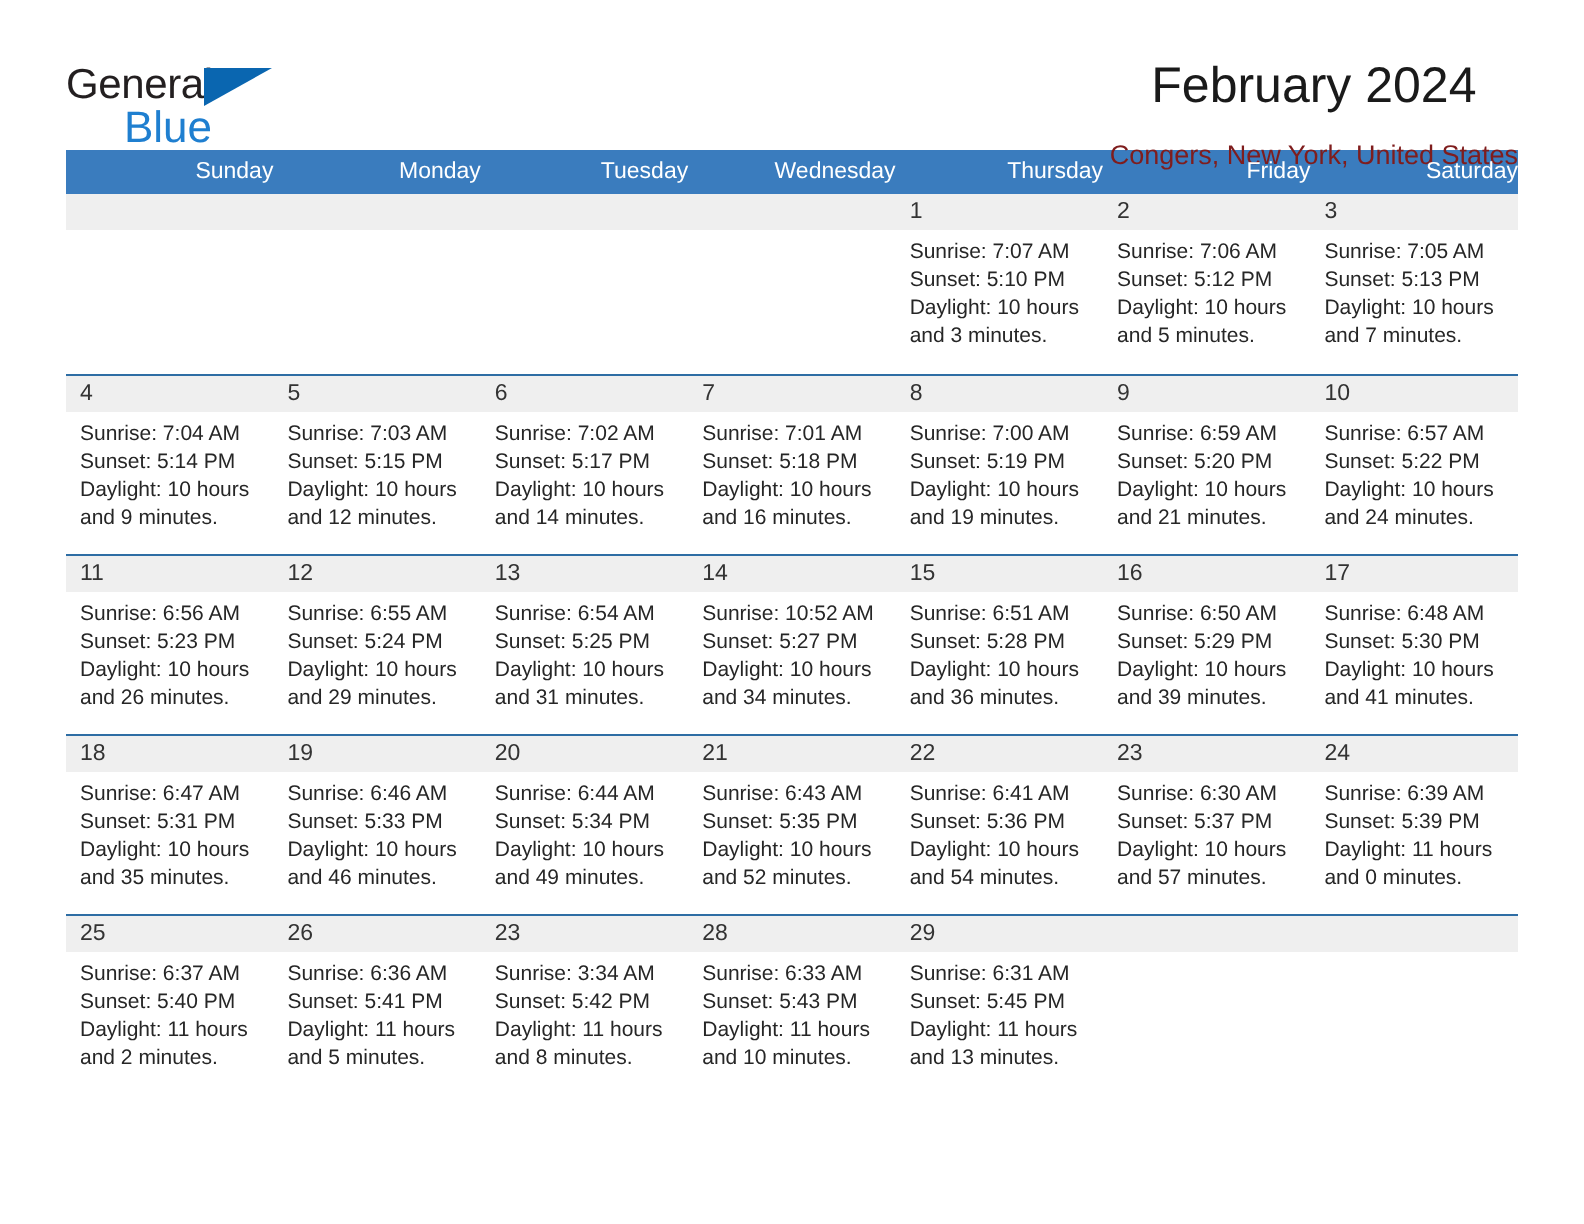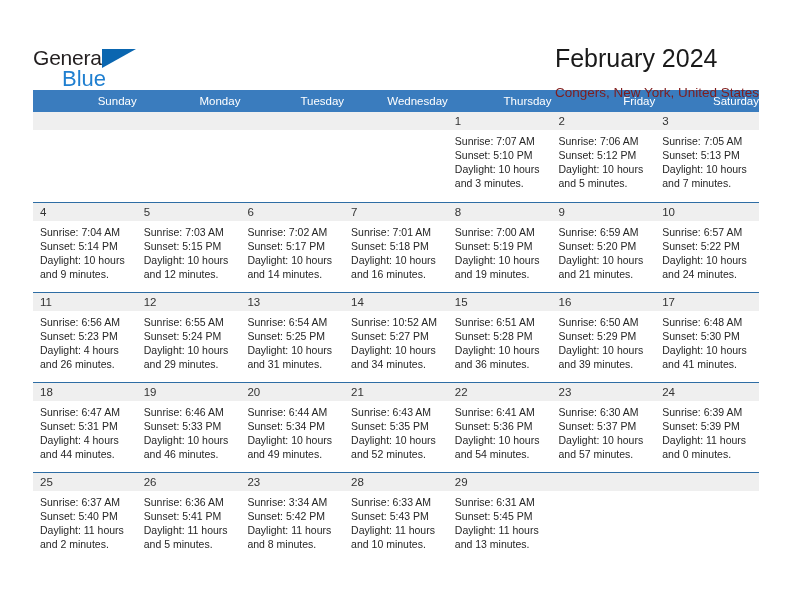--- a/index.html
+++ b/index.html
@@ -13,21 +13,21 @@
     background: #ffffff;
     font-family: "Liberation Sans", sans-serif;
     color: #1a1a1a;
     overflow: hidden;
   }
   .page {
     position: relative;
     width: 792px;
     height: 612px;
     box-sizing: border-box;
-    padding: 15px 33px;
+    padding: 0 33px;
   }
 
   
   .header {
     display: flex;
     align-items: flex-start;
     justify-content: space-between;
     padding-top: 30px;
     height: 70px;
     box-sizing: border-box;
@@ -58,21 +58,21 @@
   }
   .brand-blue {
     position: absolute;
     left: 29px;
     top: 23px;
     font-size: 22px;
     color: #1f7fd0;
     line-height: 1;
   }
   .title-block {
-    text-align: left;
+    text-align: center;
     flex: 0 0 auto;
   }
   .cal-title {
     font-size: 25px;
     font-weight: normal;
     color: #1a1a1a;
     line-height: 1.1;
     margin: 0;
     white-space: nowrap;
   }
@@ -284,21 +284,21 @@
               <div class="dl-wrap">Daylight: 10 hours and 24 minutes.</div>
             </div>
           </td>
         </tr>
         <tr class="week">
           <td>
             <div class="daynum">11</div>
             <div class="details">
               <div>Sunrise: 6:56 AM</div>
               <div>Sunset: 5:23 PM</div>
-              <div class="dl-wrap">Daylight: 4 hours and 26 minutes.</div>
+              <div class="dl-wrap">Daylight: 10 hours and 26 minutes.</div>
             </div>
           </td>
           <td>
             <div class="daynum">12</div>
             <div class="details">
               <div>Sunrise: 6:55 AM</div>
               <div>Sunset: 5:24 PM</div>
               <div class="dl-wrap">Daylight: 10 hours and 29 minutes.</div>
             </div>
           </td>
@@ -342,21 +342,21 @@
               <div class="dl-wrap">Daylight: 10 hours and 41 minutes.</div>
             </div>
           </td>
         </tr>
         <tr class="week">
           <td>
             <div class="daynum">18</div>
             <div class="details">
               <div>Sunrise: 6:47 AM</div>
               <div>Sunset: 5:31 PM</div>
-              <div class="dl-wrap">Daylight: 4 hours and 44 minutes.</div>
+              <div class="dl-wrap">Daylight: 10 hours and 35 minutes.</div>
             </div>
           </td>
           <td>
             <div class="daynum">19</div>
             <div class="details">
               <div>Sunrise: 6:46 AM</div>
               <div>Sunset: 5:33 PM</div>
               <div class="dl-wrap">Daylight: 10 hours and 46 minutes.</div>
             </div>
           </td>

